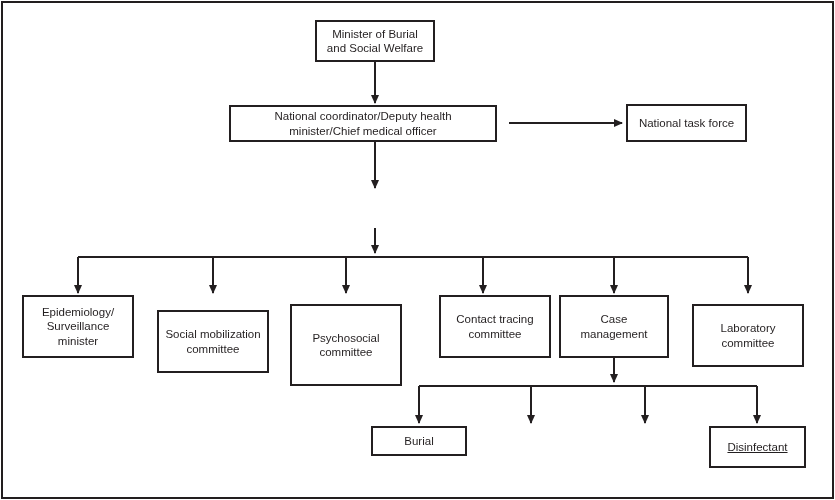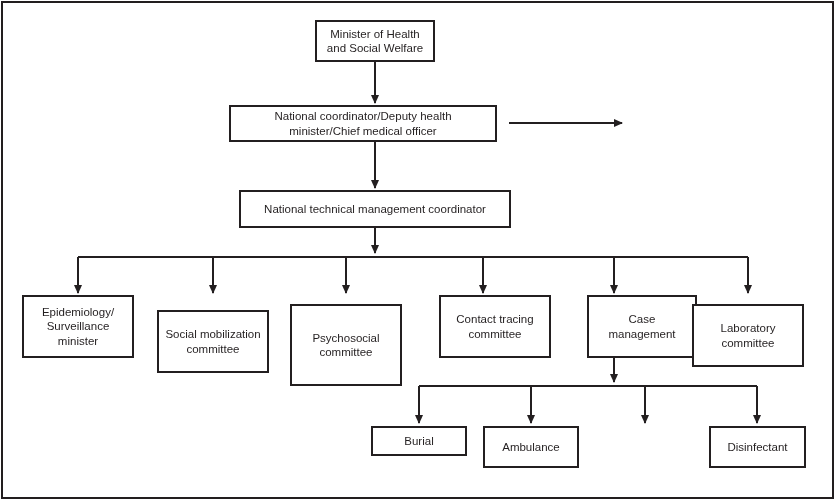--- a/index.html
+++ b/index.html
@@ -37,26 +37,26 @@
     line-height: 1.22;
   }
   .n-minister      { left: 315px; top: 20px;  width: 120px; height: 42px; }
   .n-coordinator   { left: 229px; top: 105px; width: 268px; height: 37px; }
   .n-taskforce     { left: 626px; top: 104px; width: 121px; height: 38px; }
   .n-technical     { left: 239px; top: 190px; width: 272px; height: 38px; }
   .n-epidemiology  { left: 22px;  top: 295px; width: 112px; height: 63px; }
   .n-social        { left: 157px; top: 310px; width: 112px; height: 63px; }
   .n-psychosocial  { left: 290px; top: 304px; width: 112px; height: 82px; }
   .n-contact       { left: 427px; top: 295px; width: 112px; height: 63px; margin-left: 12px; }
-  .n-case          { left: 559px; top: 295px; width: 110px; height: 63px; margin-left: 28px; }
+  .n-case          { left: 559px; top: 295px; width: 110px; height: 63px; }
   .n-laboratory    { left: 692px; top: 295px; width: 112px; height: 63px; margin-top: 9px; }
   .n-burial        { left: 371px; top: 426px; width: 96px;  height: 30px; }
   .n-ambulance     { left: 483px; top: 426px; width: 96px;  height: 42px; }
   .n-isolation     { left: 597px; top: 426px; width: 96px;  height: 42px; }
-  .n-disinfectant  { left: 709px; top: 426px; width: 97px;  height: 42px; }
+  .n-disinfectant  { left: 709px; top: 426px; width: 97px;  height: 42px; text-decoration: underline; }
 </style>
 </head>
 <body>
 
 <div class="canvas">
 
   <svg class="connectors" width="835" height="500" aria-hidden="true">
     <defs>
       <marker id="ah" markerUnits="userSpaceOnUse" markerWidth="9" markerHeight="8" refX="8" refY="4" orient="auto">
         <path d="M0,0 L9,4 L0,8 Z" fill="#231f20"></path>
@@ -76,36 +76,35 @@
       <path d="M748,257 V293" marker-end="url(#ah)"></path>
       <path d="M614,358 V382" marker-end="url(#ah)"></path>
       <path d="M419,386 H757"></path>
       <path d="M419,386 V423" marker-end="url(#ah)"></path>
       <path d="M531,386 V423" marker-end="url(#ah)"></path>
       <path d="M645,386 V423" marker-end="url(#ah)"></path>
       <path d="M757,386 V423" marker-end="url(#ah)"></path>
     </g>
   </svg>
 
-  <div class="node n-minister">Minister of Health
+  <div class="node n-minister">Minister of Burial
 and Social Welfare</div>
   <div class="node n-coordinator">National coordinator/Deputy health
 minister/Chief medical officer</div>
-  <div class="node n-technical">National technical management coordinator</div>
+  <div class="node n-taskforce">National task force</div>
   <div class="node n-epidemiology">Epidemiology/
 Surveillance
 minister</div>
   <div class="node n-social">Social mobilization
 committee</div>
   <div class="node n-psychosocial">Psychosocial
 committee</div>
   <div class="node n-contact">Contact tracing
 committee</div>
   <div class="node n-case">Case
 management</div>
   <div class="node n-laboratory">Laboratory
 committee</div>
   <div class="node n-burial">Burial</div>
-  <div class="node n-ambulance">Ambulance</div>
   <div class="node n-disinfectant">Disinfectant</div>
 
   <div class="frame"></div>
 </div>
 
 </body></html>

